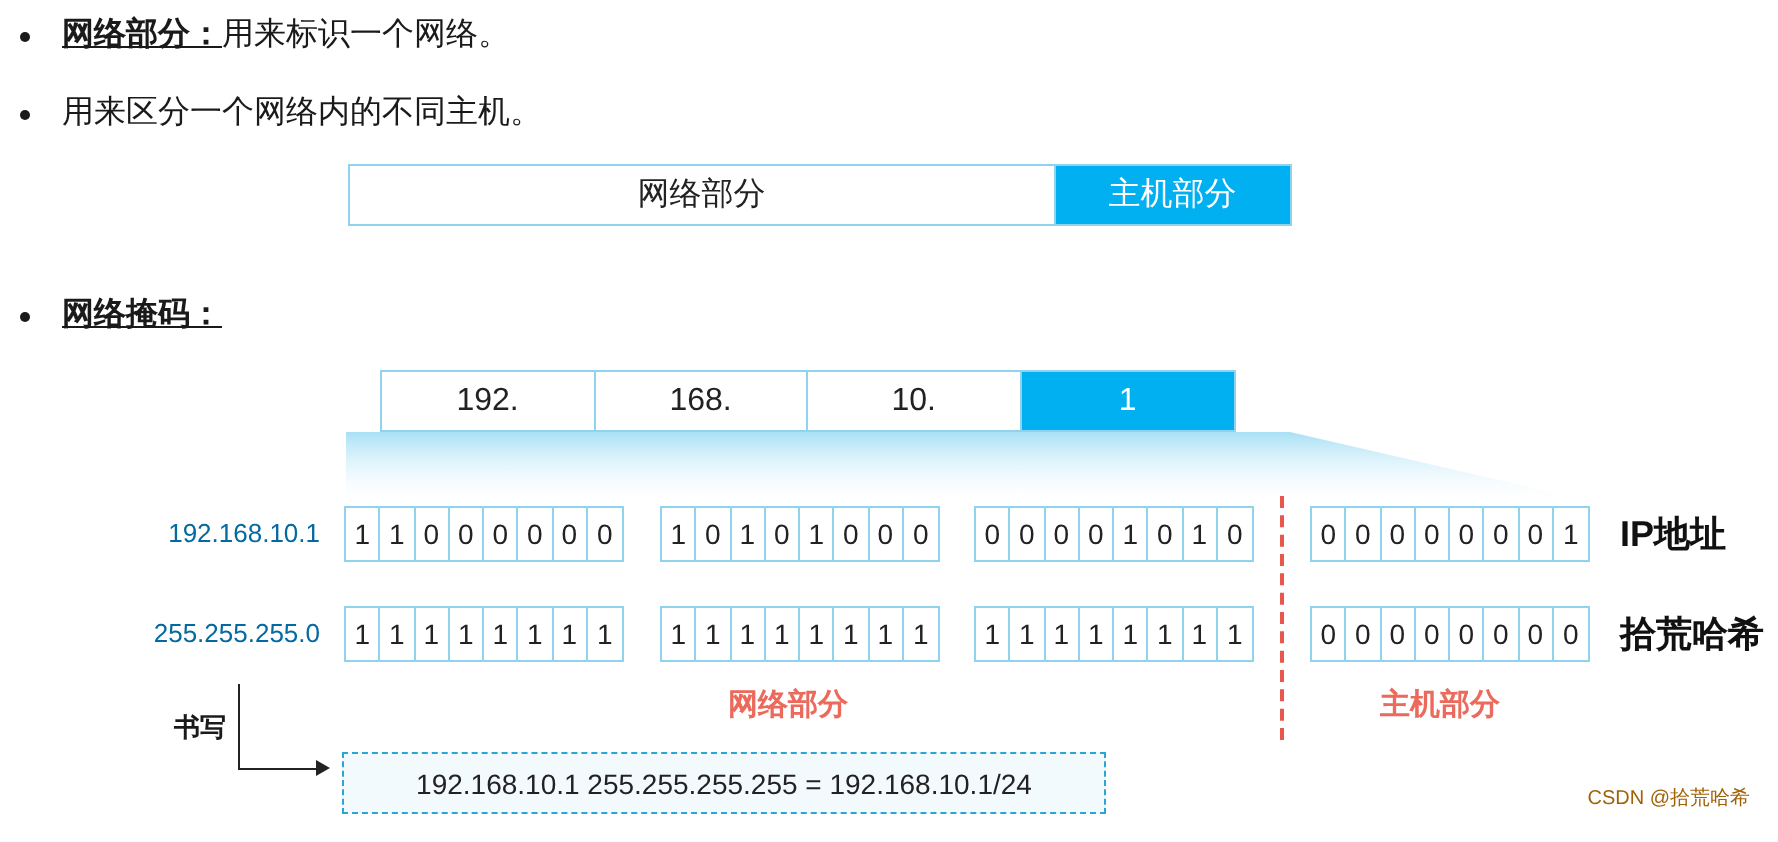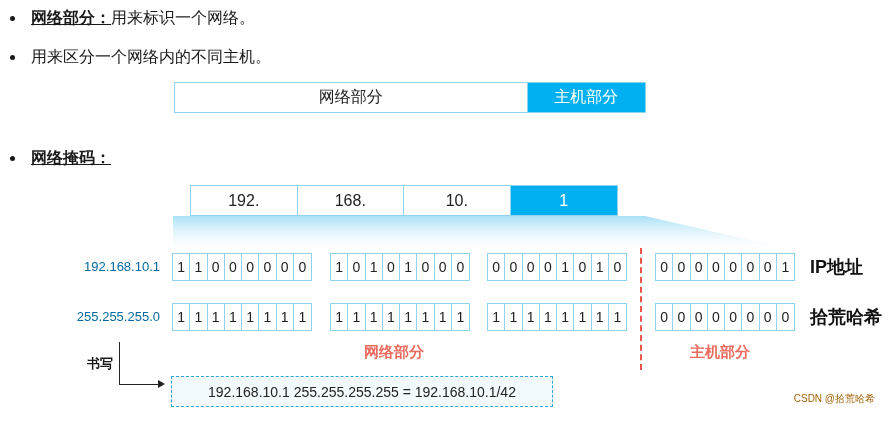--- a/index.html
+++ b/index.html
@@ -165,15 +165,15 @@
 
 <div class="divider"></div>
 
 <div class="part-label" style="left:364px; top:343px;">网络部分</div>
 <div class="part-label" style="left:690px; top:343px;">主机部分</div>
 
 <div class="write-label">书写</div>
 <div class="write-line-v"></div>
 <div class="write-line-h"></div>
 <div class="write-arrow"></div>
-<div class="notation">192.168.10.1 255.255.255.255 = 192.168.10.1/42</div>
+<div class="notation">192.168.10.1 255.255.255.255 = 192.168.10.1/24</div>
 
 <div class="watermark">CSDN @拾荒哈希</div>
 
 </body></html>

